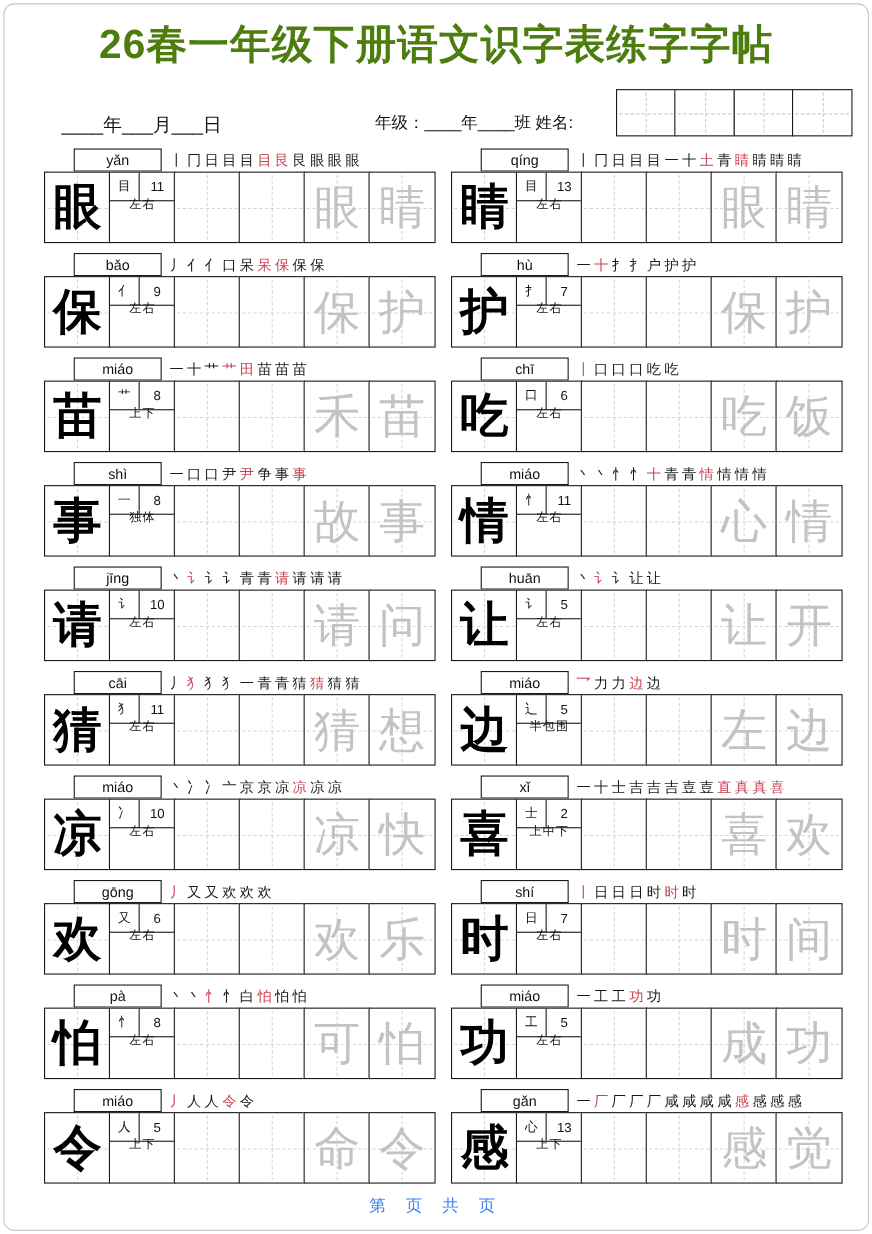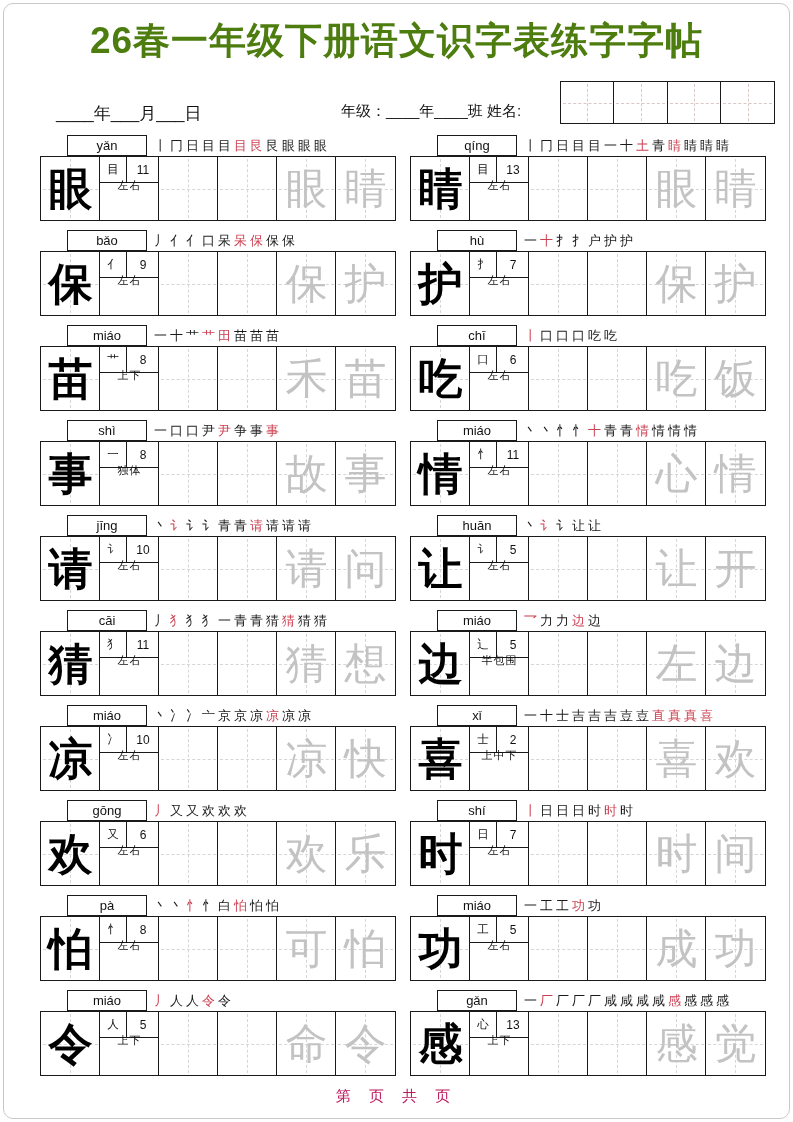--- a/index.html
+++ b/index.html
@@ -25,21 +25,21 @@
   .cell:first-child{margin-left:0;}
   .cell::before{content:"";position:absolute;left:50%;top:2px;bottom:2px;border-left:1px dashed #d6d6d6;}
   .cell::after{content:"";position:absolute;top:50%;left:2px;right:2px;border-top:1px dashed #d6d6d6;}
   .cell.info::before,.cell.info::after{display:none;}
   .big{font-size:44px;line-height:1;color:#000;z-index:1;font-weight:600;}
   .gray{font-size:42px;line-height:1;color:#c3c3c3;z-index:1;}
   .info-top{position:absolute;top:0;left:0;width:100%;height:26px;display:flex;border-bottom:1.2px solid #1a1a1a;box-sizing:border-box;}
   .rad{width:46%;border-right:1.2px solid #1a1a1a;display:flex;align-items:center;justify-content:center;font-size:11.5px;box-sizing:border-box;}
   .cnt{width:54%;display:flex;align-items:center;justify-content:center;font-size:12px;}
   .info-bot{position:absolute;bottom:16px;left:0;width:100%;height:38px;display:flex;align-items:center;justify-content:center;font-size:11px;letter-spacing:1px;}
-  .footer{position:absolute;bottom:12px;left:0;width:100%;text-align:center;font-size:15px;letter-spacing:7px;color:#be185d;}
+  .footer{position:absolute;bottom:12px;left:0;width:100%;text-align:center;font-size:15px;letter-spacing:7px;color:#3b82f6;}
 </style>
 </head>
 <body>
 
 <div class="page">
   <div class="title">26春一年级下册语文识字表练字字帖</div>
   <div class="hdr-date">____年___月___日</div>
   <div class="hdr-class">年级：____年____班 姓名:</div>
   <div class="name-grid">
       <div class="ng-cell"></div>

